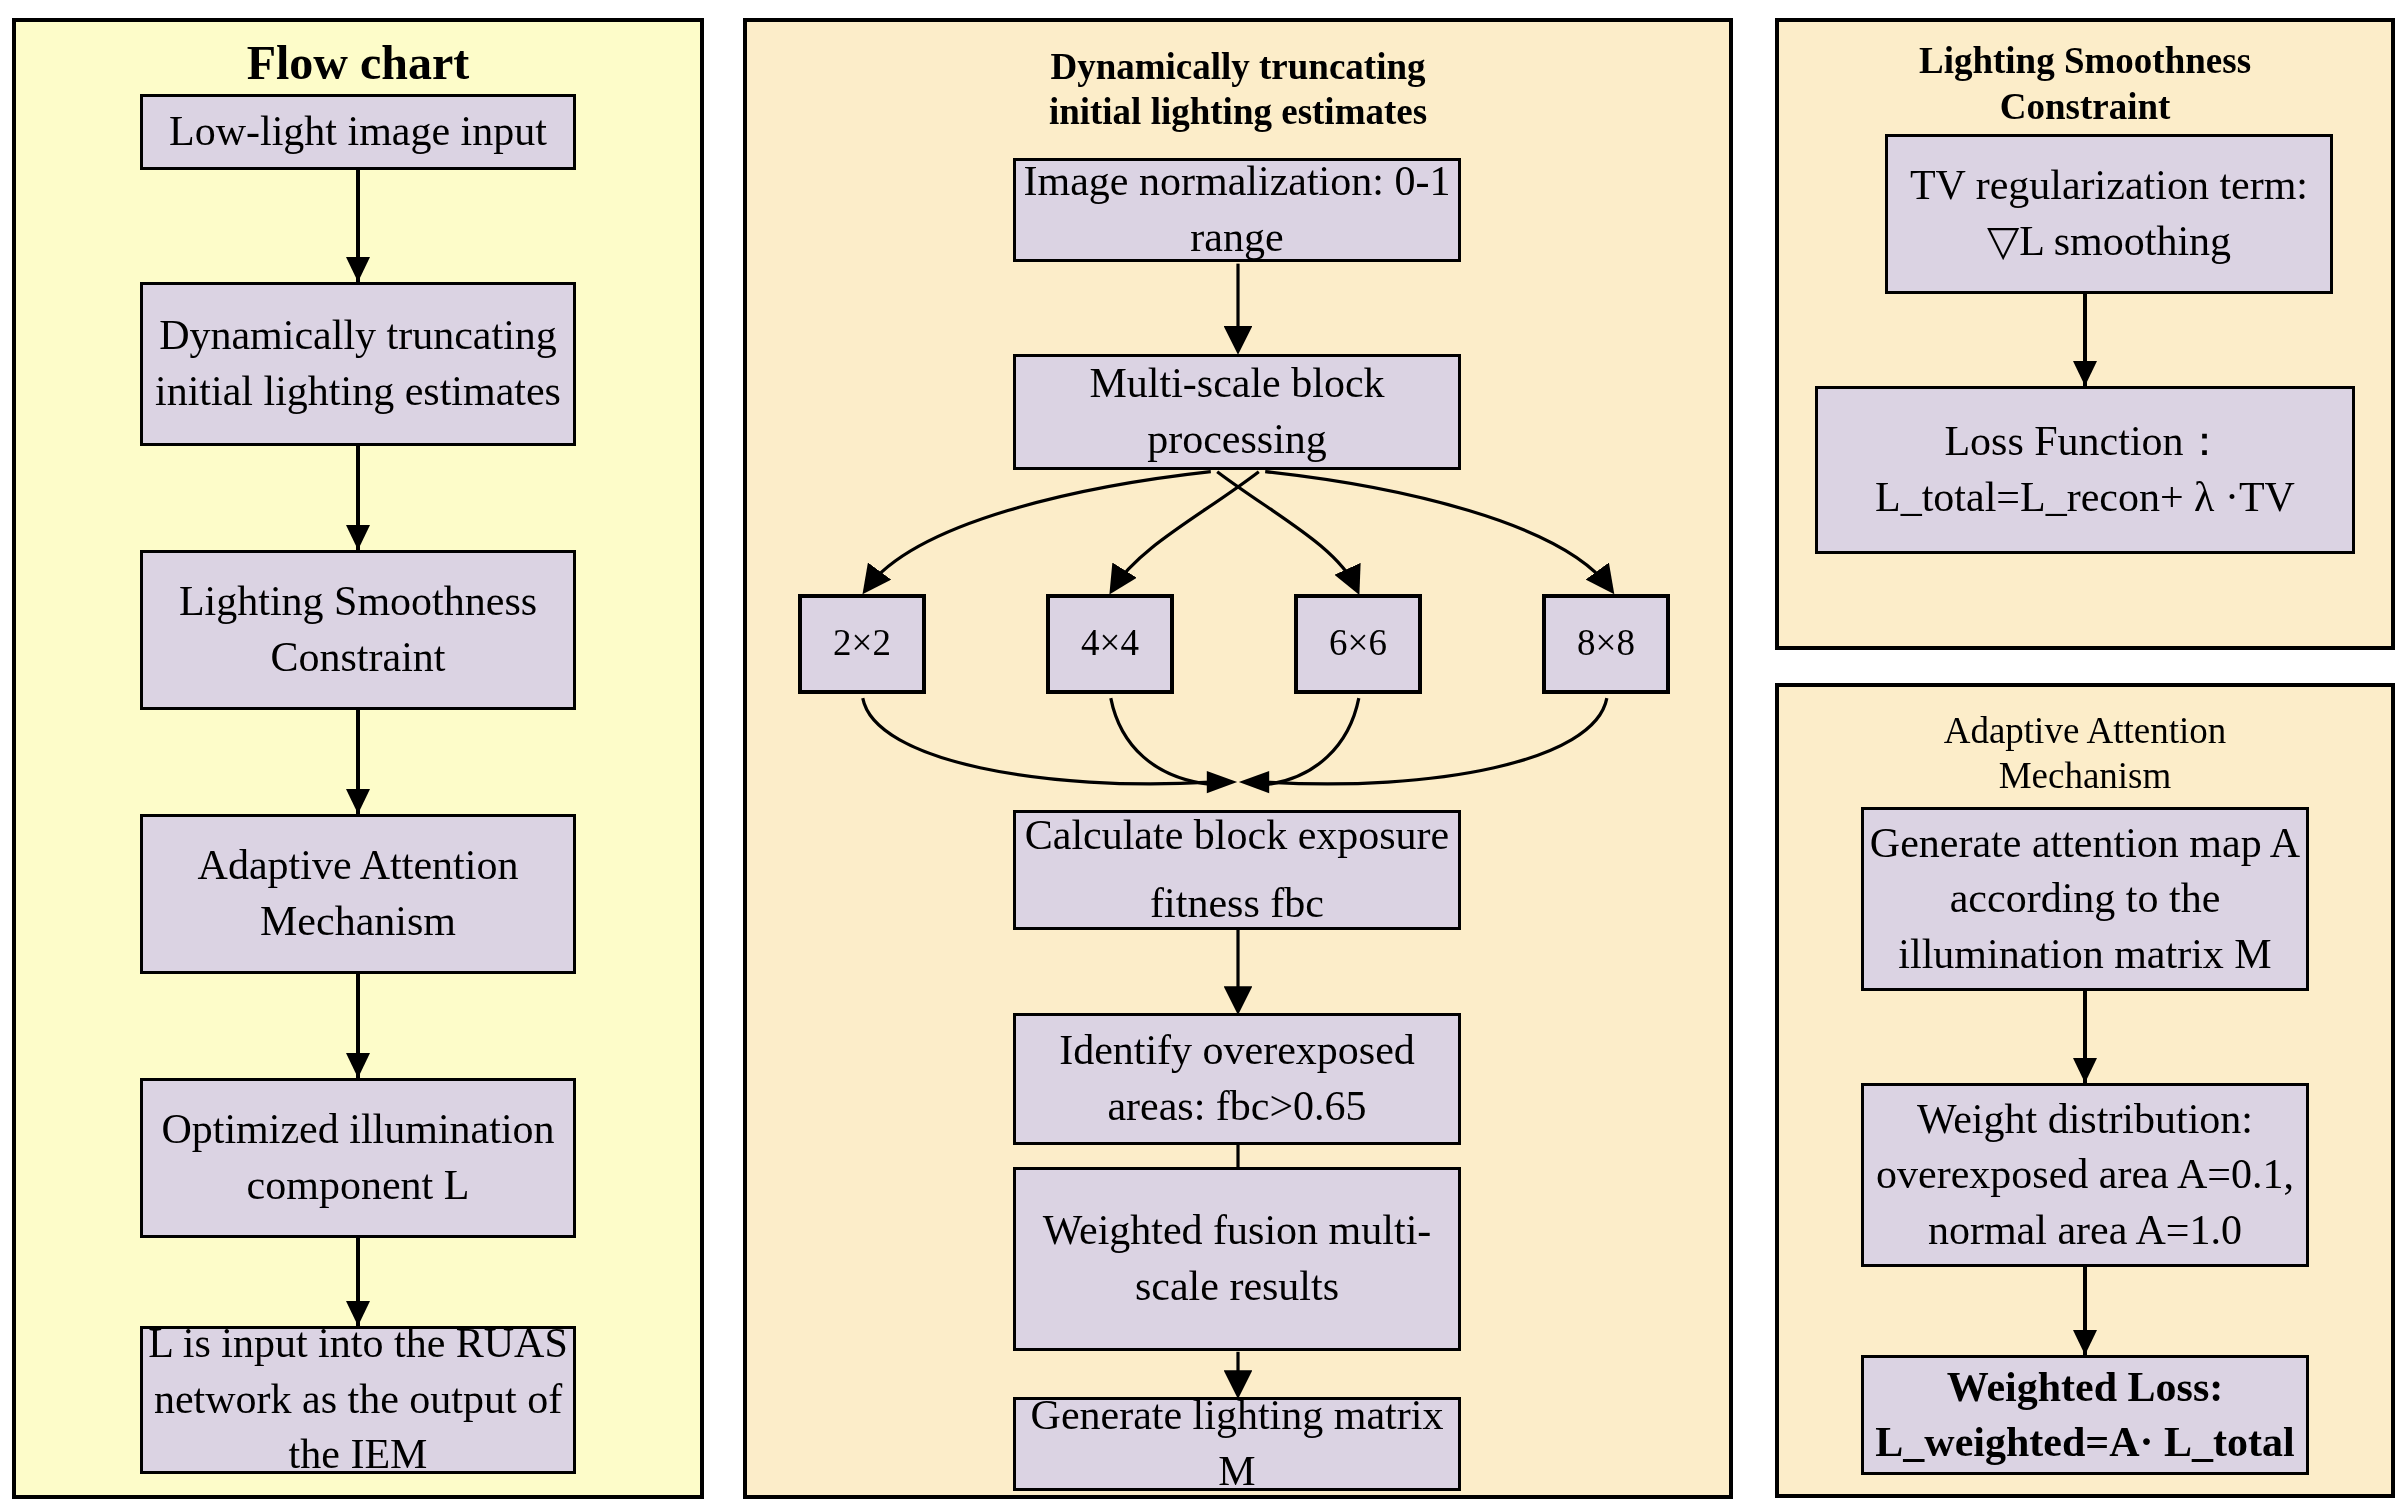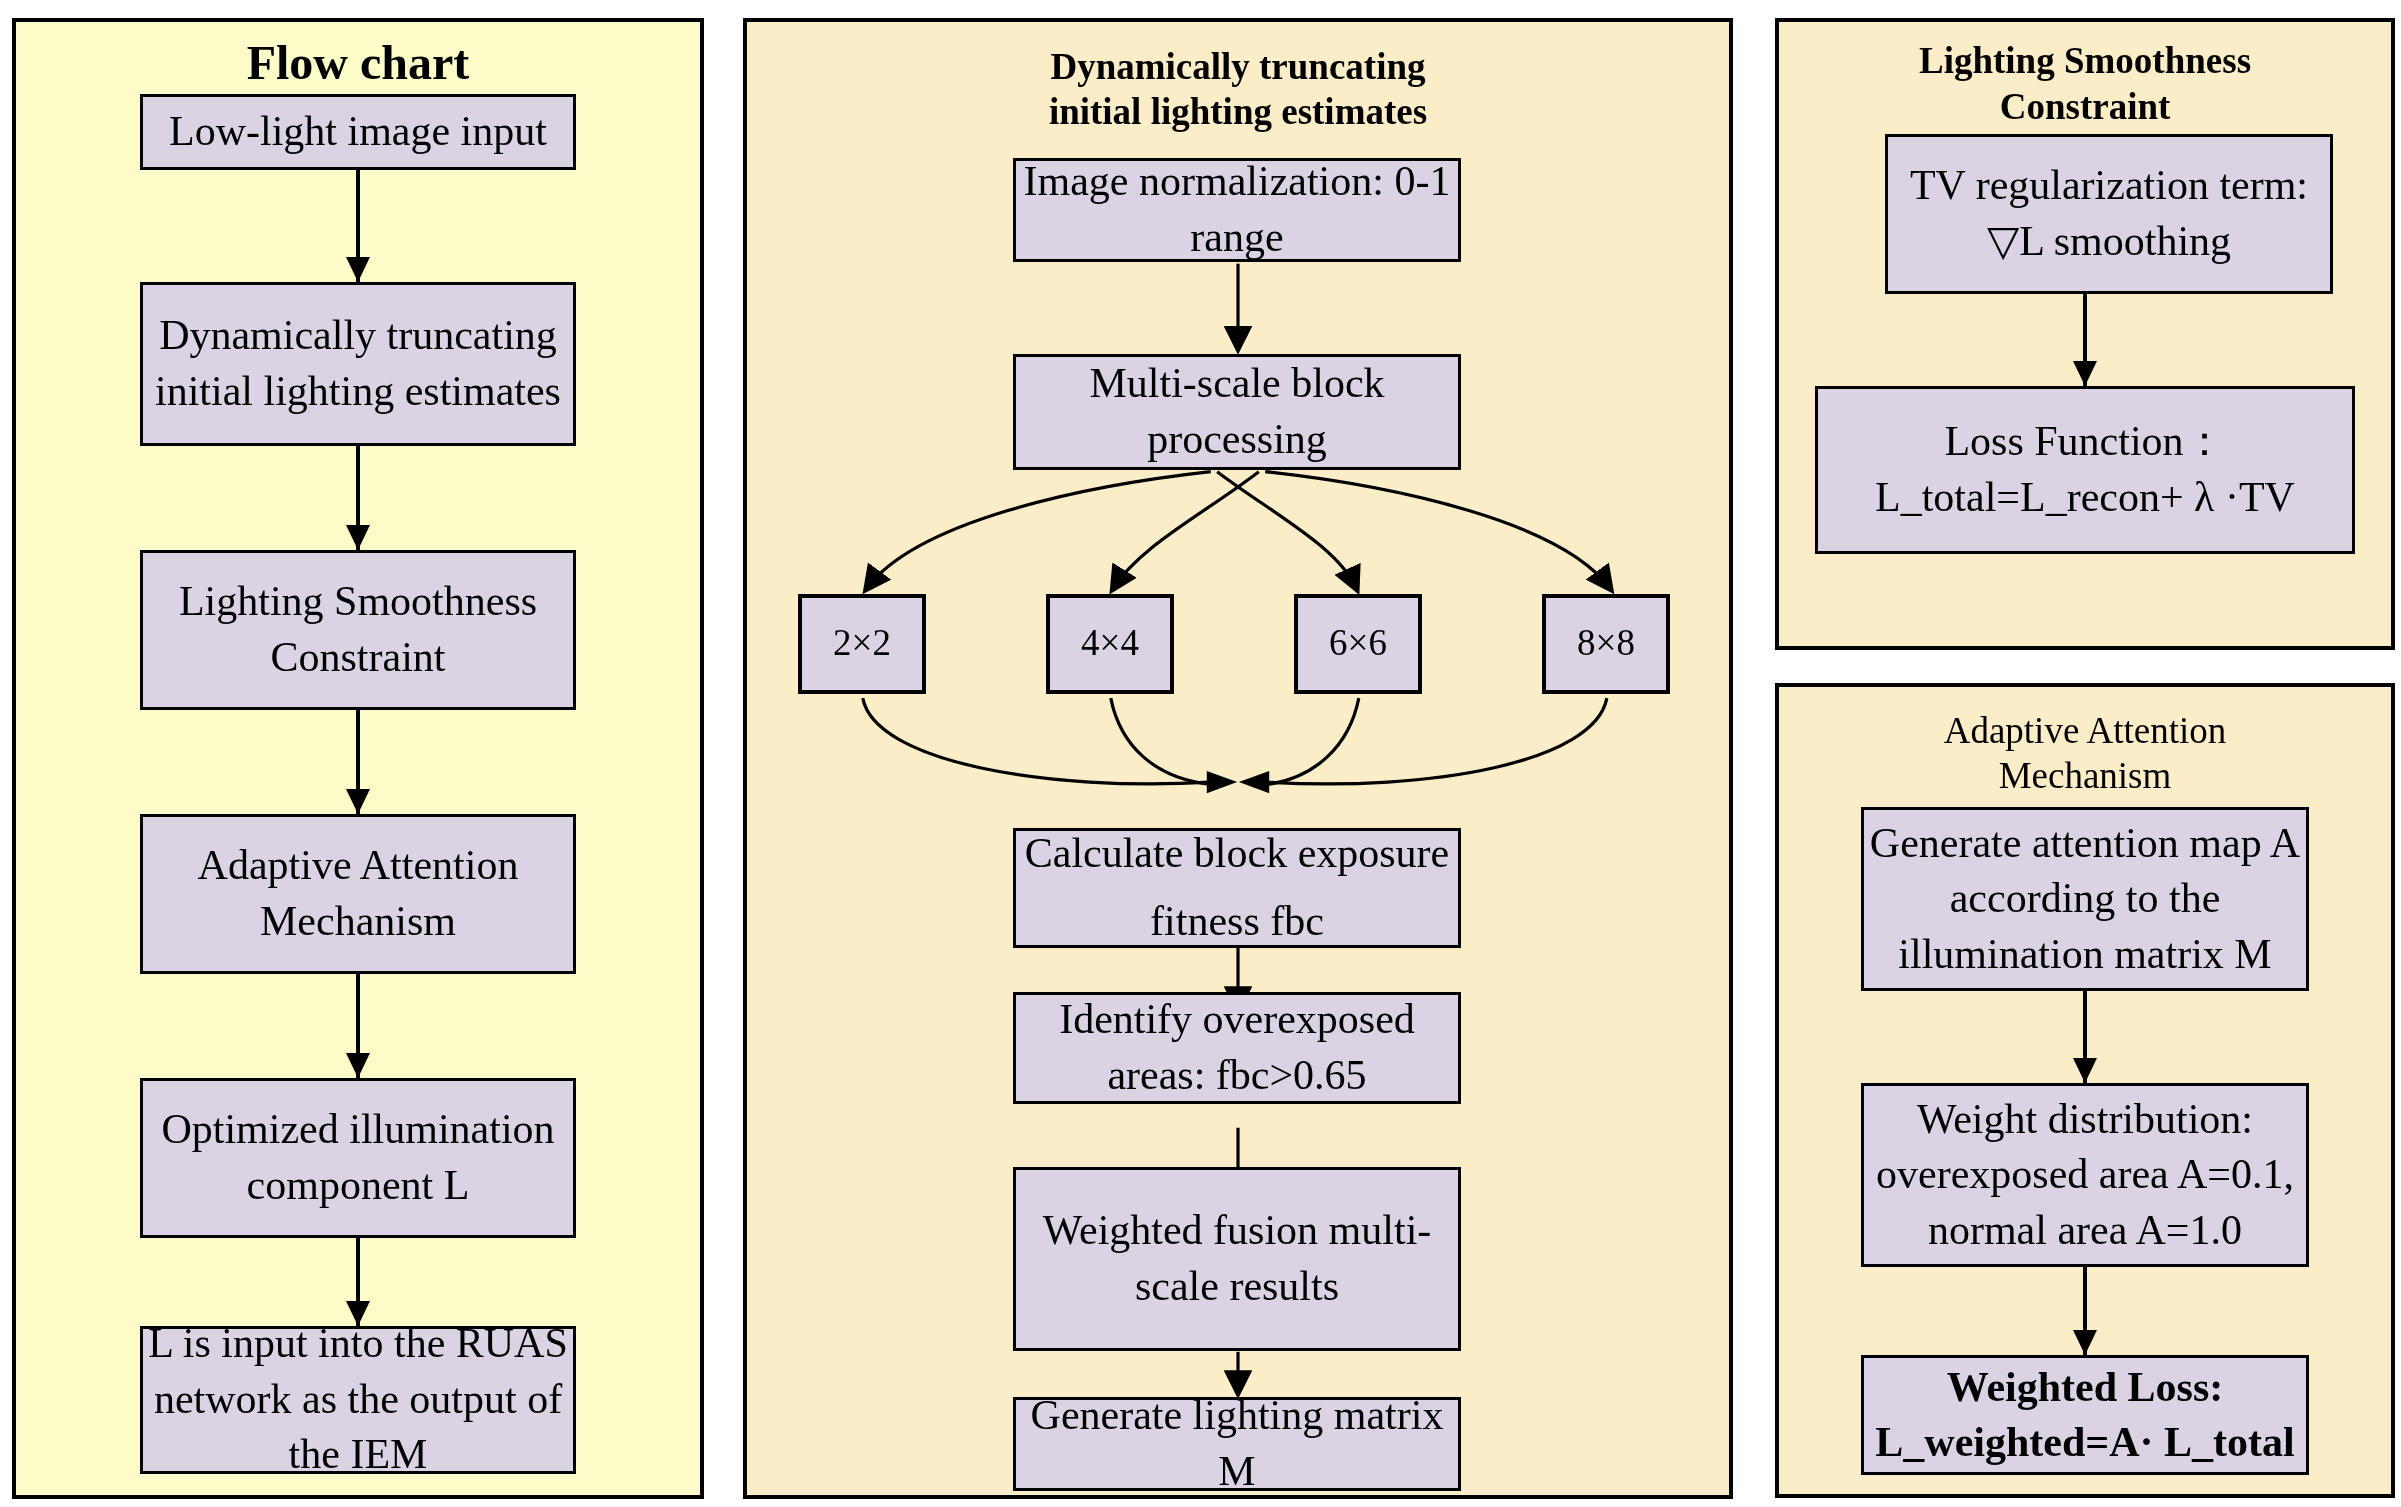--- a/index.html
+++ b/index.html
@@ -169,26 +169,26 @@
     <div class="box abs scale-box" style="left:299px;">
       <span class="ln">4×4</span>
     </div>
     <div class="box abs scale-box" style="left:547px;">
       <span class="ln">6×6</span>
     </div>
     <div class="box abs scale-box" style="left:795px;">
       <span class="ln">8×8</span>
     </div>
 
-    <div class="box abs dyn-box" style="top:806px;height:120px;gap:12px;">
+    <div class="box abs dyn-box" style="top:788px;height:120px;gap:12px;">
       <span class="ln">Calculate block exposure</span>
       <span class="ln">fitness fbc</span>
     </div>
 
-    <div class="box abs dyn-box" style="top:970px;height:112px;">
+    <div class="box abs dyn-box" style="top:991px;height:132px;">
       <span class="ln">Identify overexposed</span>
       <span class="ln">areas: fbc&gt;0.65</span>
     </div>
 
     <div class="box abs dyn-box" style="top:1145px;height:184px;">
       <span class="ln">Weighted fusion multi-</span>
       <span class="ln">scale results</span>
     </div>
 
     <div class="box abs dyn-box" style="top:1375px;height:94px;">

